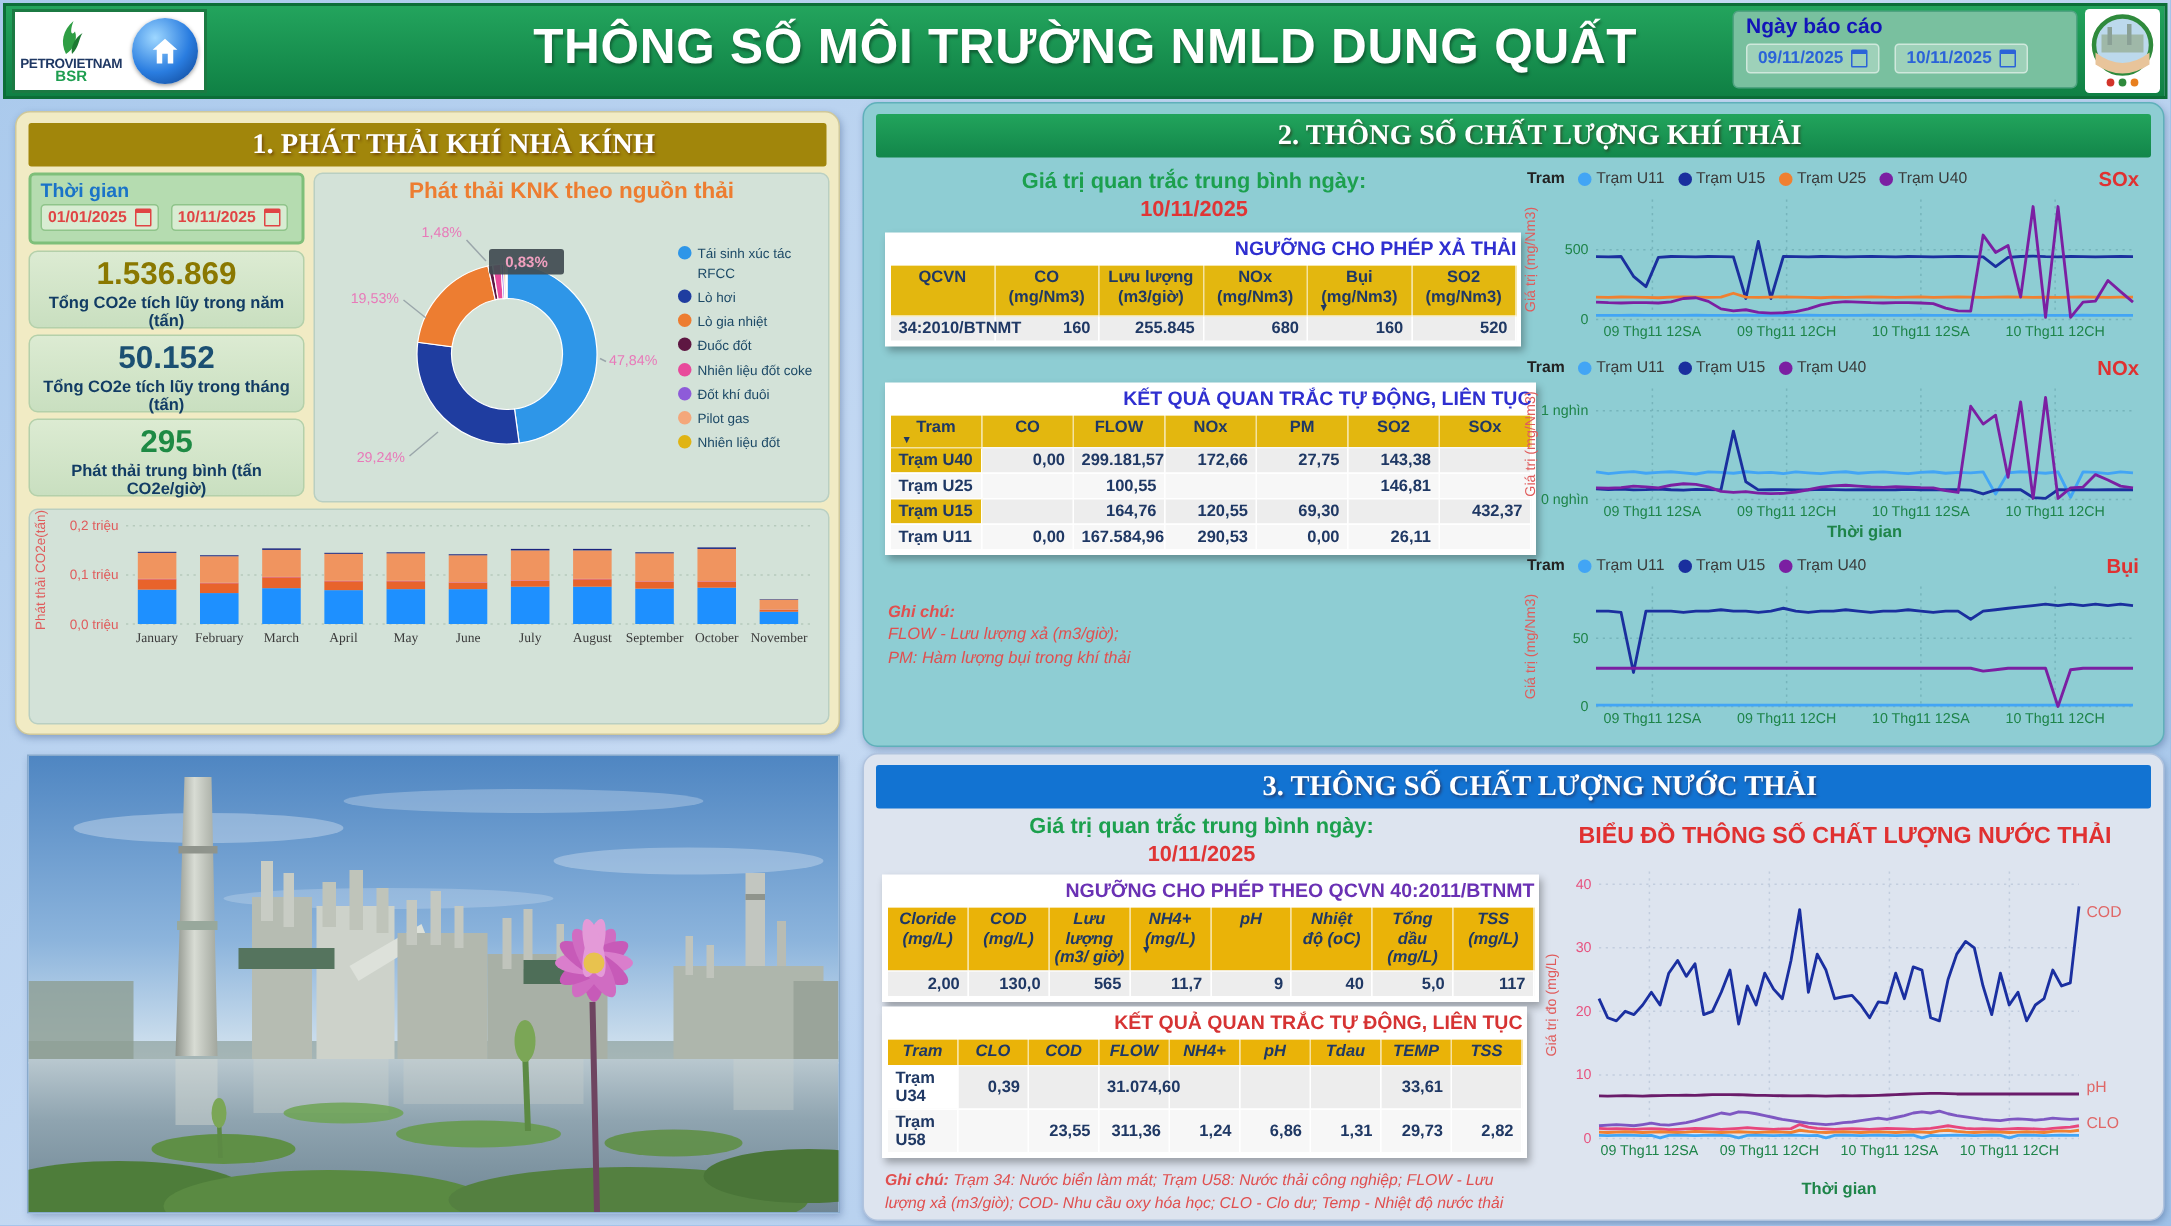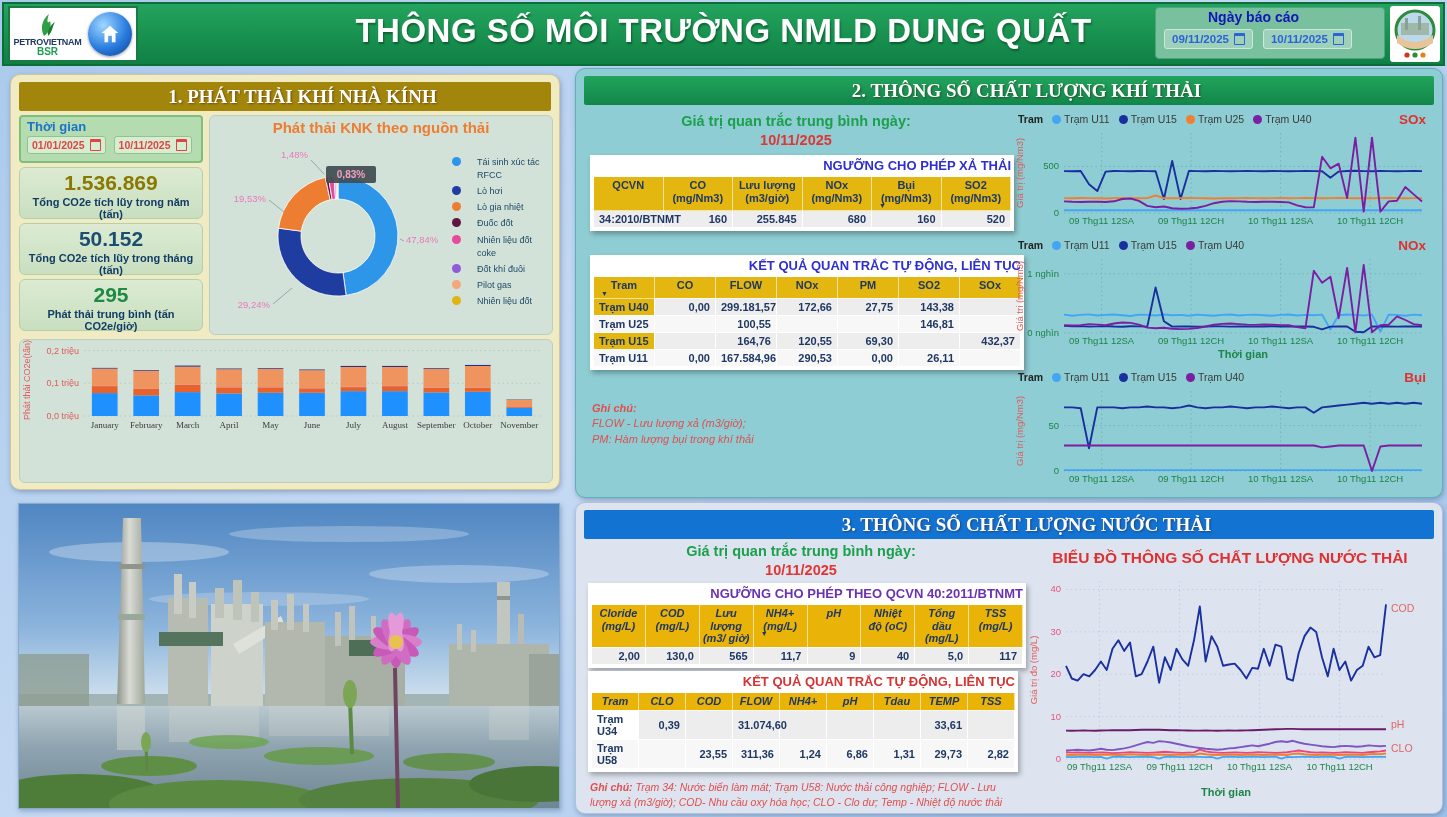--- a/index.html
+++ b/index.html
@@ -7,21 +7,21 @@
 
   
   .app-header{position:absolute;left:2px;top:2px;width:1439px;height:60px;background:linear-gradient(#23a45d,#0f8044);border:2px solid #0c6e38;}
   .logo-box{position:absolute;left:4px;top:2px;width:130px;height:56px;background:#fff;border:2px solid #1b7a43;display:flex;align-items:center;justify-content:space-around;box-sizing:border-box;}
   .pv-logo{display:flex;flex-direction:column;align-items:center;line-height:1;}
   .pv-logo .t1{font-size:9px;font-weight:bold;color:#1f3864;letter-spacing:-0.3px;}
   .pv-logo .t2{font-size:10px;font-weight:bold;color:#1e9e50;}
   .home-btn{width:44px;height:44px;border-radius:50%;background:radial-gradient(circle at 35% 30%,#9ed7ff,#2a7de0 55%,#0b3e8a);display:flex;align-items:center;justify-content:center;box-shadow:0 1px 3px rgba(0,0,0,.4);}
   .app-title{position:absolute;left:320px;right:320px;top:8px;text-align:center;color:#fff;font-size:33px;font-weight:bold;letter-spacing:.5px;text-shadow:1px 2px 2px rgba(0,0,0,.35);white-space:nowrap;}
   .report-date{position:absolute;right:58px;top:3px;width:230px;height:52px;background:#79c09f;border:1px solid #4fa381;border-radius:4px;padding:1px 8px;box-sizing:border-box;}
-  .report-date .rd-label{font-size:14px;font-weight:bold;color:#1215b8;margin-left:44px;}
+  .report-date .rd-label{font-size:14px;font-weight:bold;color:#1215b8;}
   .rd-chips{display:flex;gap:10px;margin-top:4px;}
   .date-chip{display:inline-flex;align-items:center;gap:5px;background:rgba(255,255,255,.28);border:1px solid #cfe8dc;color:#2b63d8;font-weight:bold;font-size:11.5px;padding:3px 7px;border-radius:3px;cursor:pointer;}
   .cal-icon{display:inline-block;width:9px;height:8px;border:1.5px solid #2b63d8;border-top-width:3px;border-radius:1px;}
   .mini-logo{position:absolute;right:3px;top:2px;width:50px;height:56px;background:#fff;border-radius:3px;display:flex;align-items:center;justify-content:center;}
 
   
   .panel{position:absolute;border-radius:10px;box-shadow:1px 2px 5px rgba(40,70,120,.35);}
   .sec-head{position:absolute;left:8px;right:8px;top:7px;height:29px;display:flex;align-items:center;justify-content:center;color:#fff;font-family:"Liberation Serif","DejaVu Serif",serif;font-weight:bold;font-size:19px;text-shadow:1px 1px 2px rgba(60,0,0,.45);border-radius:2px;padding-left:35px;}
   #s1{left:10px;top:74px;width:548px;height:414px;background:#f1ebc4;border:1px solid #cfc89a;}
   #s1 .sec-head{background:#a1860b;}
@@ -40,21 +40,21 @@
   .stat-card .lbl{font-size:11px;font-weight:bold;color:#123c64;margin-top:1px;}
   #stat1{top:92px;height:52px;} #stat2{top:148px;height:52px;} #stat3{top:204px;height:52px;}
   .chartbox{position:absolute;background:#d3e2d8;border:1px solid #b9cfc2;border-radius:6px;}
   #donut-box{left:198px;top:40px;width:342px;height:218px;}
   #donut-box .cb-title{color:#ED7D31;}
   #bar-box{left:8px;top:264px;width:532px;height:142px;}
   #bar-box .cb-title{color:#E25563;}
   .cb-title{text-align:center;font-size:15px;font-weight:bold;padding-top:3px;}
   .donut-row{display:flex;align-items:center;}
   .donut-legend{width:98px;font-size:9px;color:#1c4966;line-height:1.45;}
-  .donut-legend .li{display:flex;align-items:flex-start;gap:16px;margin:3px 0;}
+  .donut-legend .li{display:flex;align-items:flex-start;gap:4px;margin:3px 0;}
   .dot{display:inline-block;width:9px;height:9px;border-radius:50%;flex:none;margin-top:1px;}
   .bar-legend{display:flex;justify-content:center;gap:12px;font-size:10px;font-weight:bold;color:#21A04D;align-items:center;}
   .bar-legend .li{display:flex;align-items:center;gap:3px;}
 
   
   #photo{position:absolute;left:18px;top:503px;width:540px;height:304px;border:1px solid #88aacc;box-shadow:1px 2px 5px rgba(40,70,120,.35);}
 
   
   .avg-line1{position:absolute;text-align:center;font-size:14.5px;font-weight:bold;color:#1ca04e;}
   .avg-line2{position:absolute;text-align:center;font-size:14.5px;font-weight:bold;color:#e03535;}

